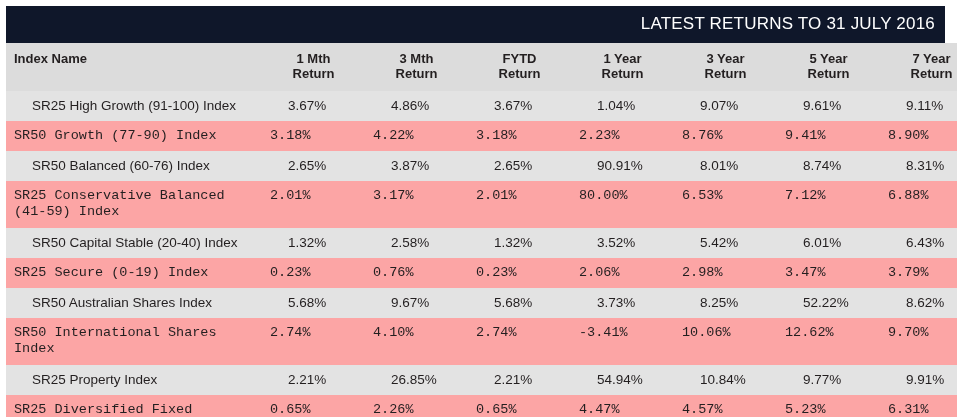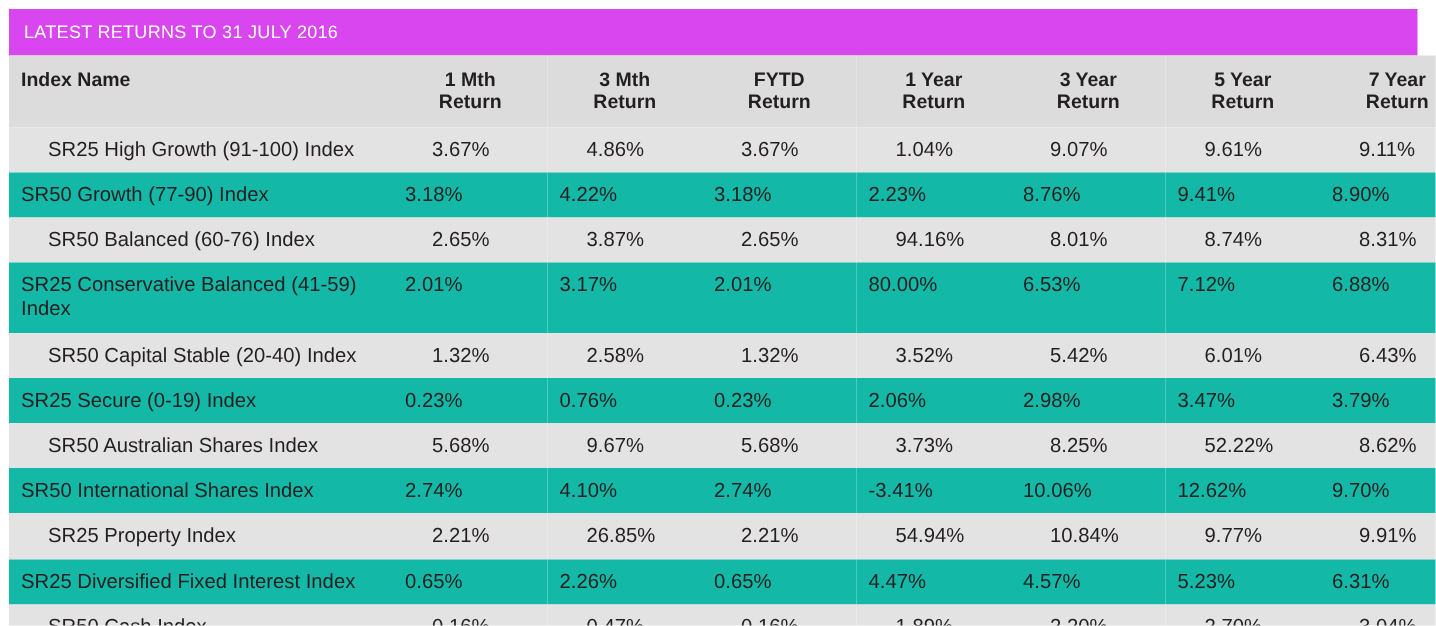--- a/index.html
+++ b/index.html
@@ -13,26 +13,27 @@
     font-family: "Liberation Sans", sans-serif;
     color: #231f20;
     overflow: hidden;
   }
   .wrap {
     width: 957px;
     padding: 0;
     box-sizing: border-box;
   }
   .title-bar {
-    background: #d946ef;
+    background: #0f172a;
     color: #ffffff;
-    font-size: 12px;
+    font-size: 17px;
     letter-spacing: 0.2px;
     padding: 8px 10px 9px 10px;
     margin: 6px 12px 0 6px;
+    text-align: right;
   }
   table.returns {
     border-collapse: collapse;
     width: 939px;
     margin: 0 12px 0 6px;
     table-layout: fixed;
   }
   table.returns th {
     text-align: left;
     font-size: 13px;
@@ -46,21 +47,21 @@
   table.returns th.col-name { width: 240px; }
   table.returns th.col-val  { width: 87px; text-align: center; }
   table.returns td {
     font-size: 13.5px;
     padding: 7px 8px 7px 8px;
     vertical-align: top;
     line-height: 1.2;
     color: #231f20;
   }
   table.returns tbody tr.shade td { background: #e3e3e3; padding-left: 26px; }
-  table.returns tbody tr.plain td { background: #14b8a6; }
+  table.returns tbody tr.plain td { background: #fca5a5; font-family: Liberation Mono, monospace; }
   .hdr-line { display: block; }
 </style>
 </head>
 <body>
 
 <div class="wrap">
 
   <div class="title-bar">LATEST RETURNS TO 31 JULY 2016</div>
 
   <table class="returns">
@@ -124,21 +125,21 @@
         <td>9.41%</td>
         <td>8.90%</td>
 
       </tr>
 
       <tr class="shade">
         <td>SR50 Balanced (60-76) Index</td>
         <td>2.65%</td>
         <td>3.87%</td>
         <td>2.65%</td>
-        <td>94.16%</td>
+        <td>90.91%</td>
         <td>8.01%</td>
         <td>8.74%</td>
         <td>8.31%</td>
 
       </tr>
 
       <tr class="plain">
         <td>SR25 Conservative Balanced (41-59) Index</td>
         <td>2.01%</td>
         <td>3.17%</td>

